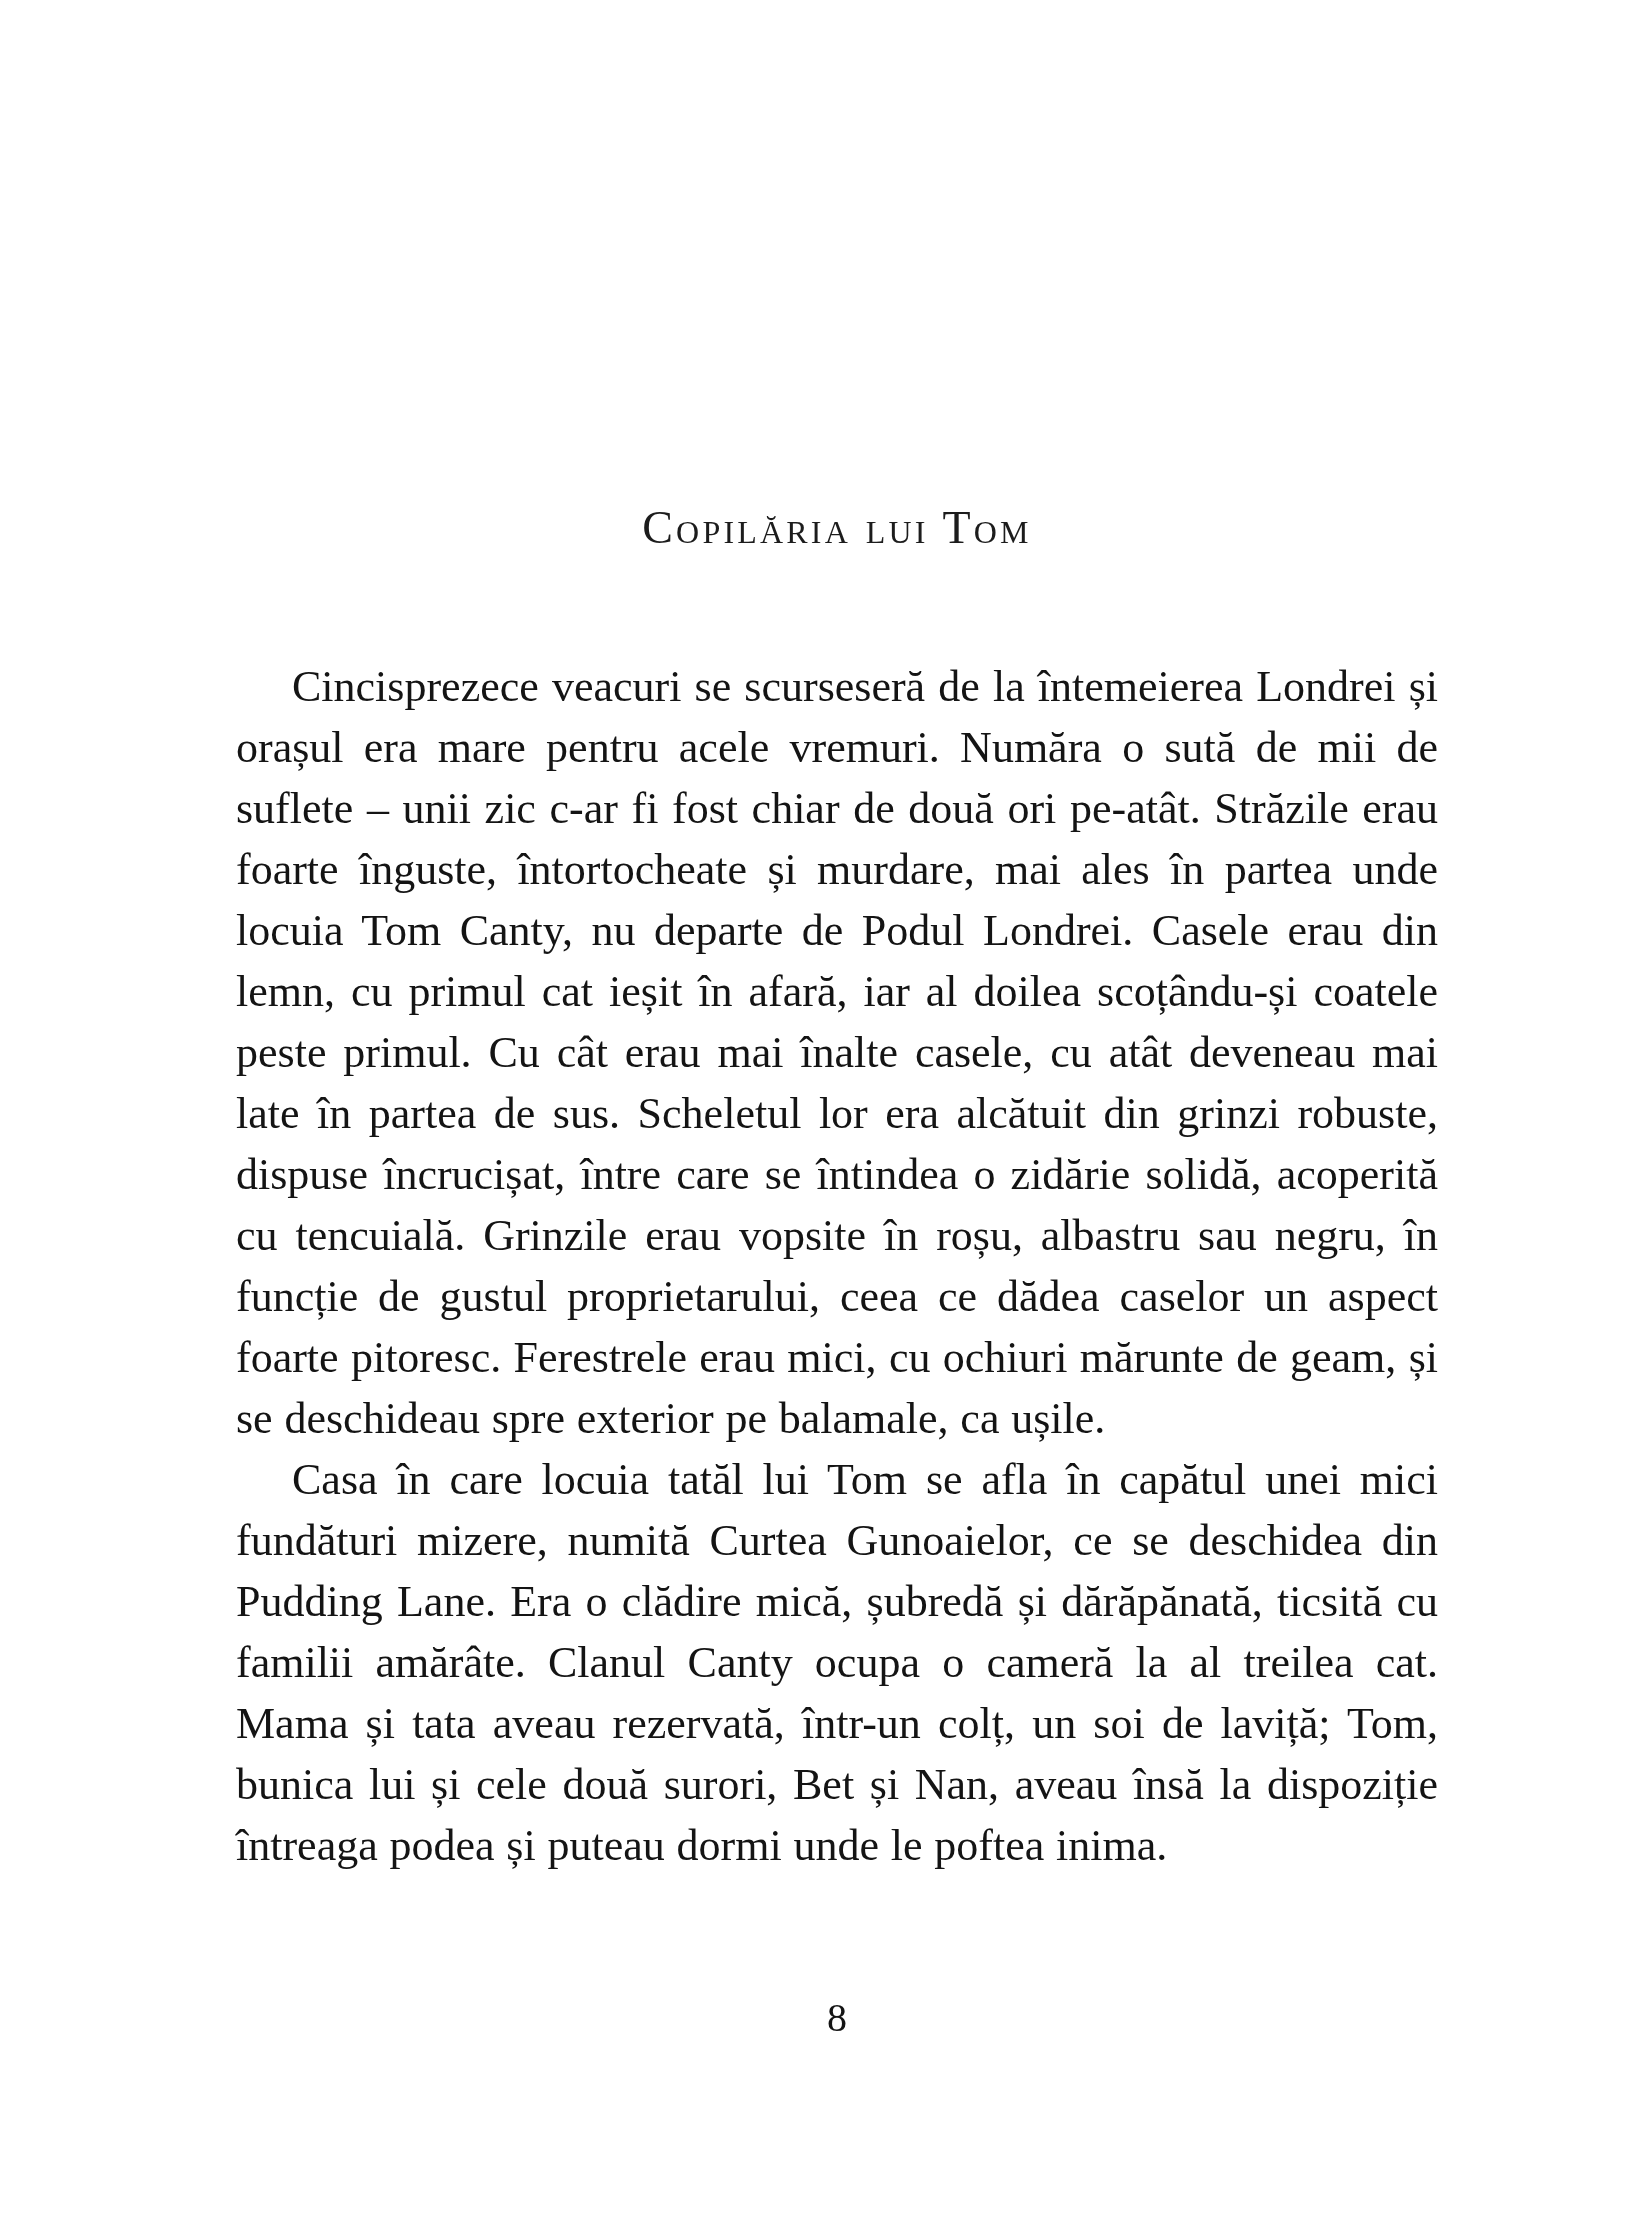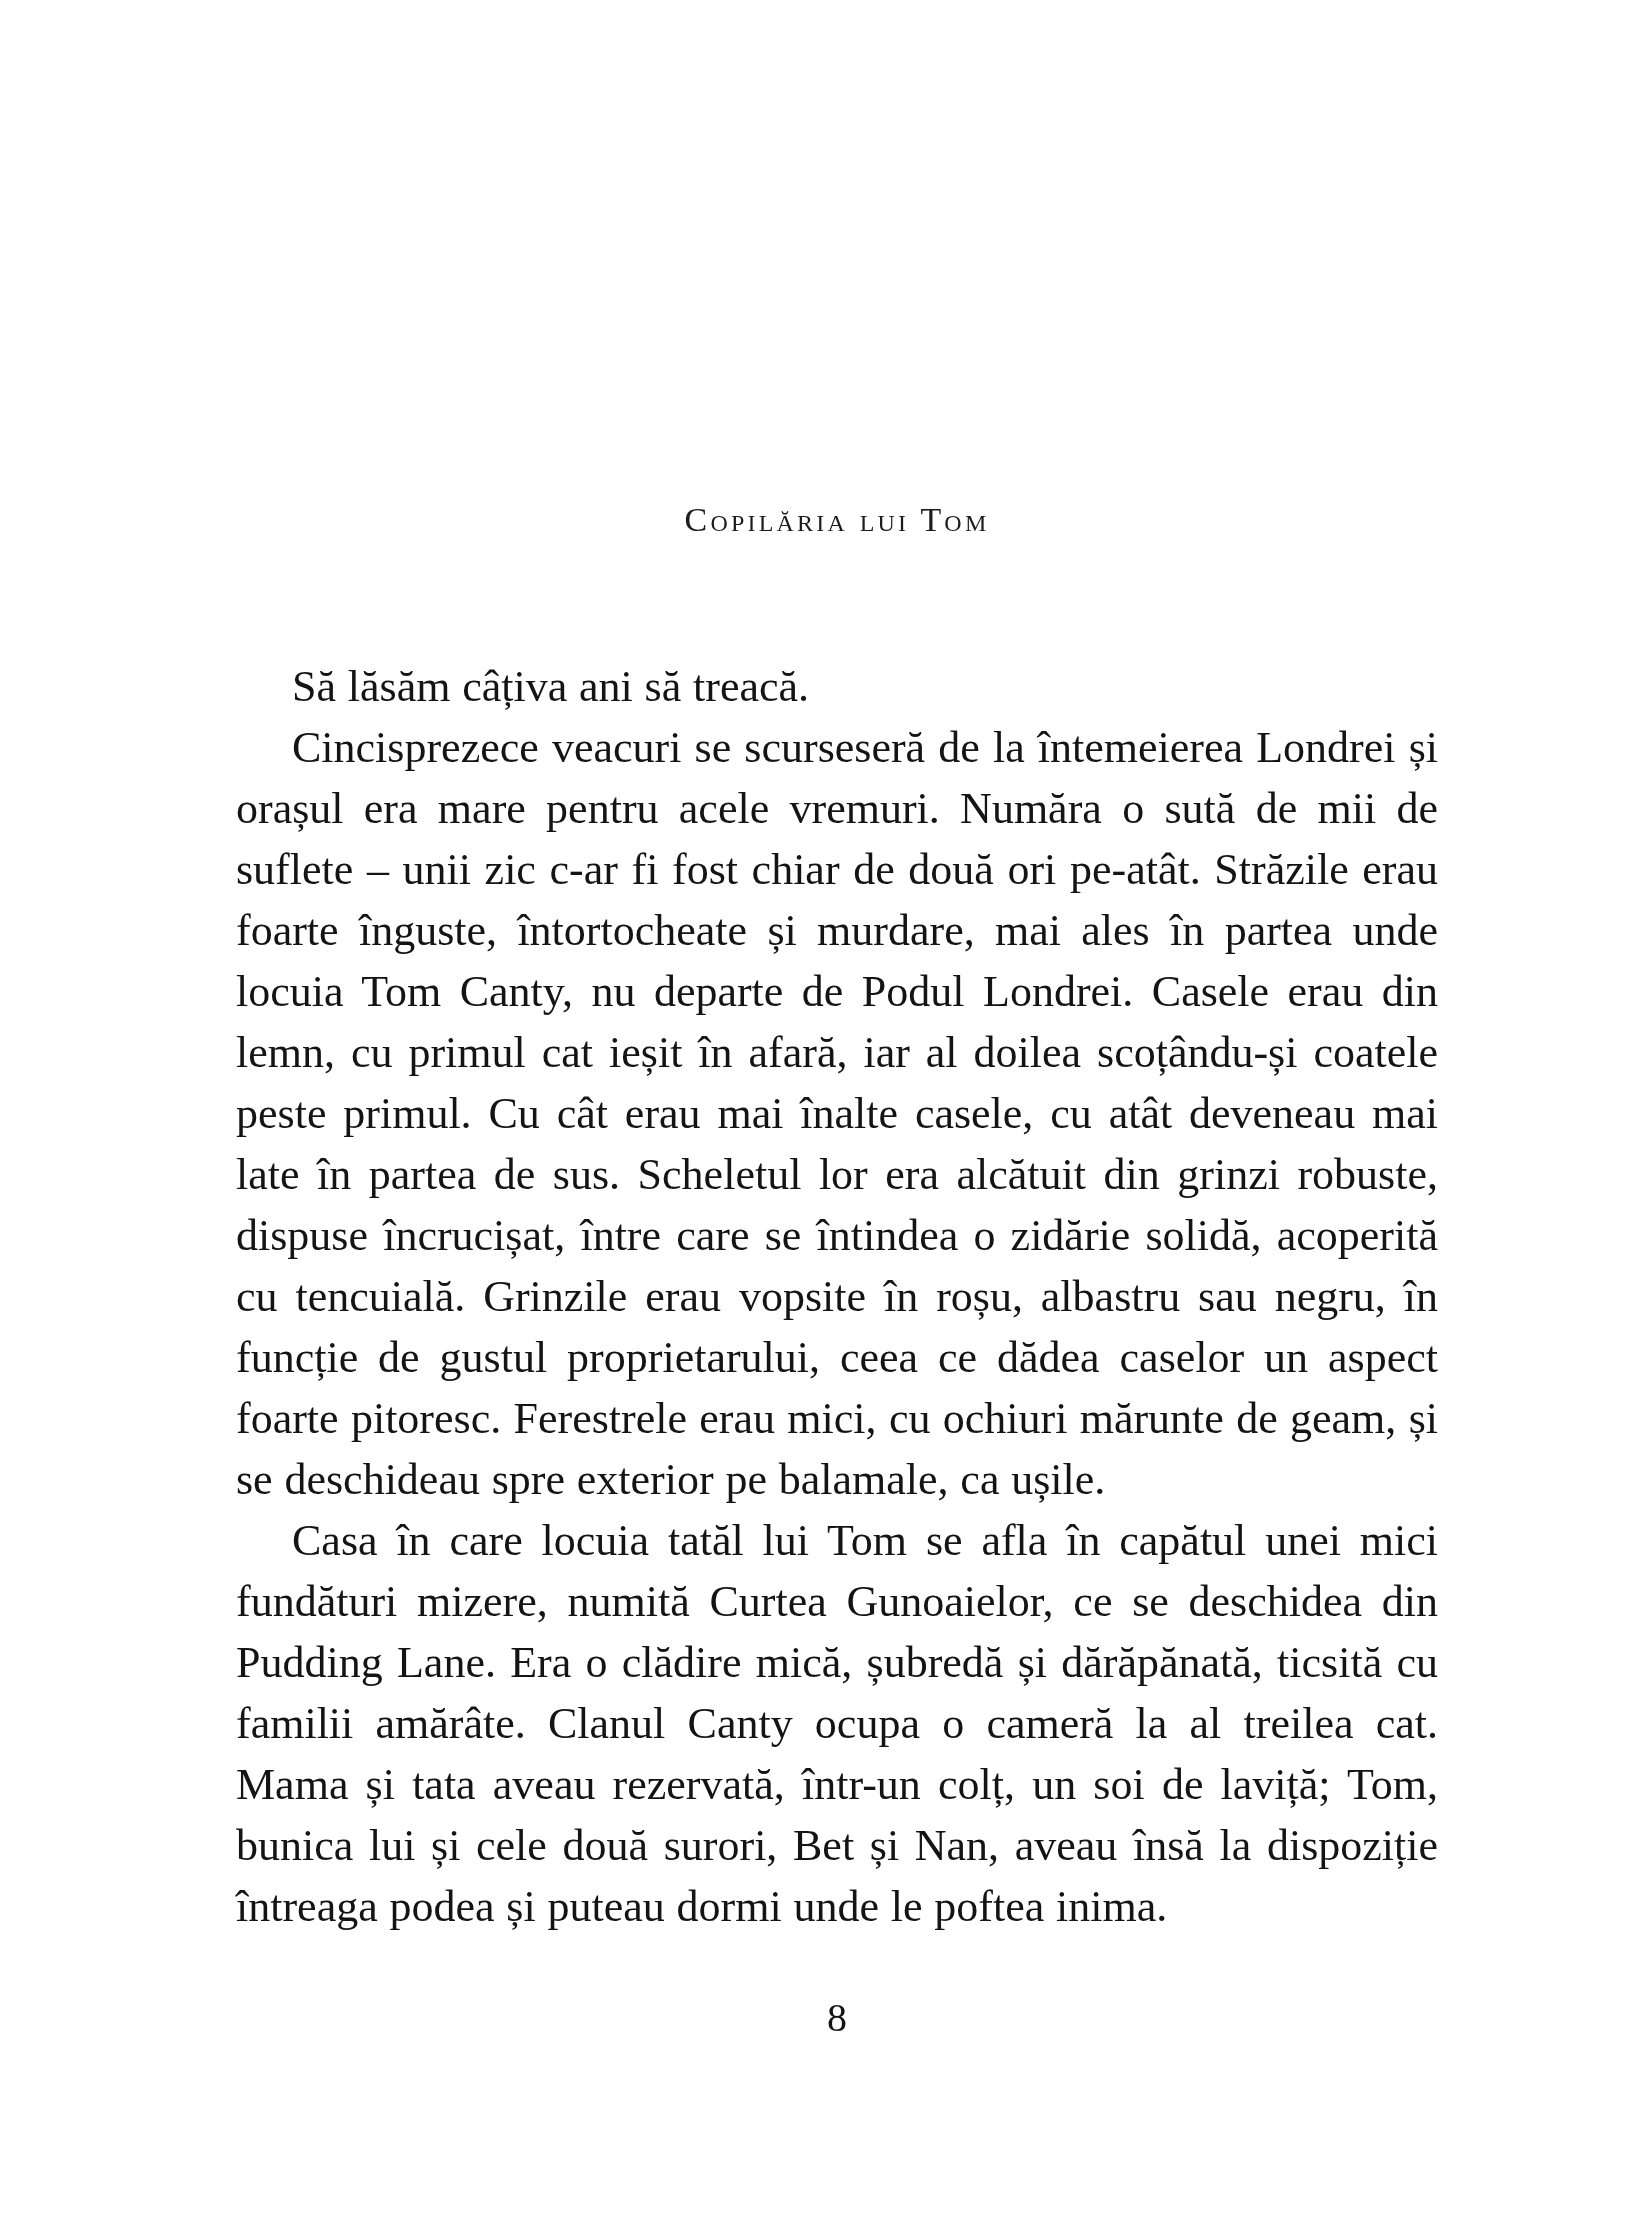--- a/index.html
+++ b/index.html
@@ -17,21 +17,21 @@
     font-family: "Liberation Serif", "DejaVu Serif", serif;
     overflow: hidden;
   }
   .chapter-title {
     position: absolute;
     top: 501px;
     left: 236px;
     width: 1202px;
     text-align: center;
     font-variant: small-caps;
-    font-size: 34px;
+    font-size: 46px;
     letter-spacing: 3.2px;
     color: #1c1c1c;
     white-space: nowrap;
   }
   .text-block {
     position: absolute;
     top: 656px;
     left: 236px;
     width: 1202px;
     font-size: 44px;
@@ -56,21 +56,20 @@
   }
 </style>
 </head>
 <body>
 
 <div class="page">
 
   <div class="chapter-title">Copilăria lui Tom</div>
 
   <div class="text-block">
-    <p>Să lăsăm câțiva ani să treacă.</p>
     <p>Cincisprezece veacuri se scurseseră de la întemeierea Londrei și orașul era mare pentru acele vremuri. Număra o sută de mii de suflete –  unii zic c-ar fi fost chiar de două ori pe-atât. Străzile erau foarte înguste, întortocheate și murdare, mai ales în partea unde locuia Tom Canty, nu departe de Podul Londrei. Casele erau din lemn, cu primul cat ieșit în afară, iar al doilea scoțându-și coatele peste primul. Cu cât erau mai înalte casele, cu atât deveneau mai late în partea de sus. Scheletul lor era alcătuit din grinzi robuste, dispuse încrucișat, între care se întindea o zidărie solidă, acoperită cu tencuială. Grinzile erau vopsite în roșu, albastru sau negru, în funcție de gustul proprietarului, ceea ce dădea caselor un aspect foarte pitoresc. Ferestrele erau mici, cu ochiuri mărunte de geam, și se deschideau spre exterior pe balamale, ca ușile.</p>
     <p>Casa în care locuia tatăl lui Tom se afla în capătul unei mici fundături mizere, numită Curtea Gunoaielor, ce se deschidea din Pudding Lane. Era o clădire mică, șubredă și dărăpănată, ticsită cu familii amărâte. Clanul Canty ocupa o cameră la al treilea cat. Mama și tata aveau rezervată, într-un colț, un soi de laviță; Tom, bunica lui și cele două surori, Bet și Nan, aveau însă la dispoziție întreaga podea și puteau dormi unde le poftea inima.</p>
   </div>
 
   <div class="page-number">8</div>
 
 </div>
 
 
 </body></html>

